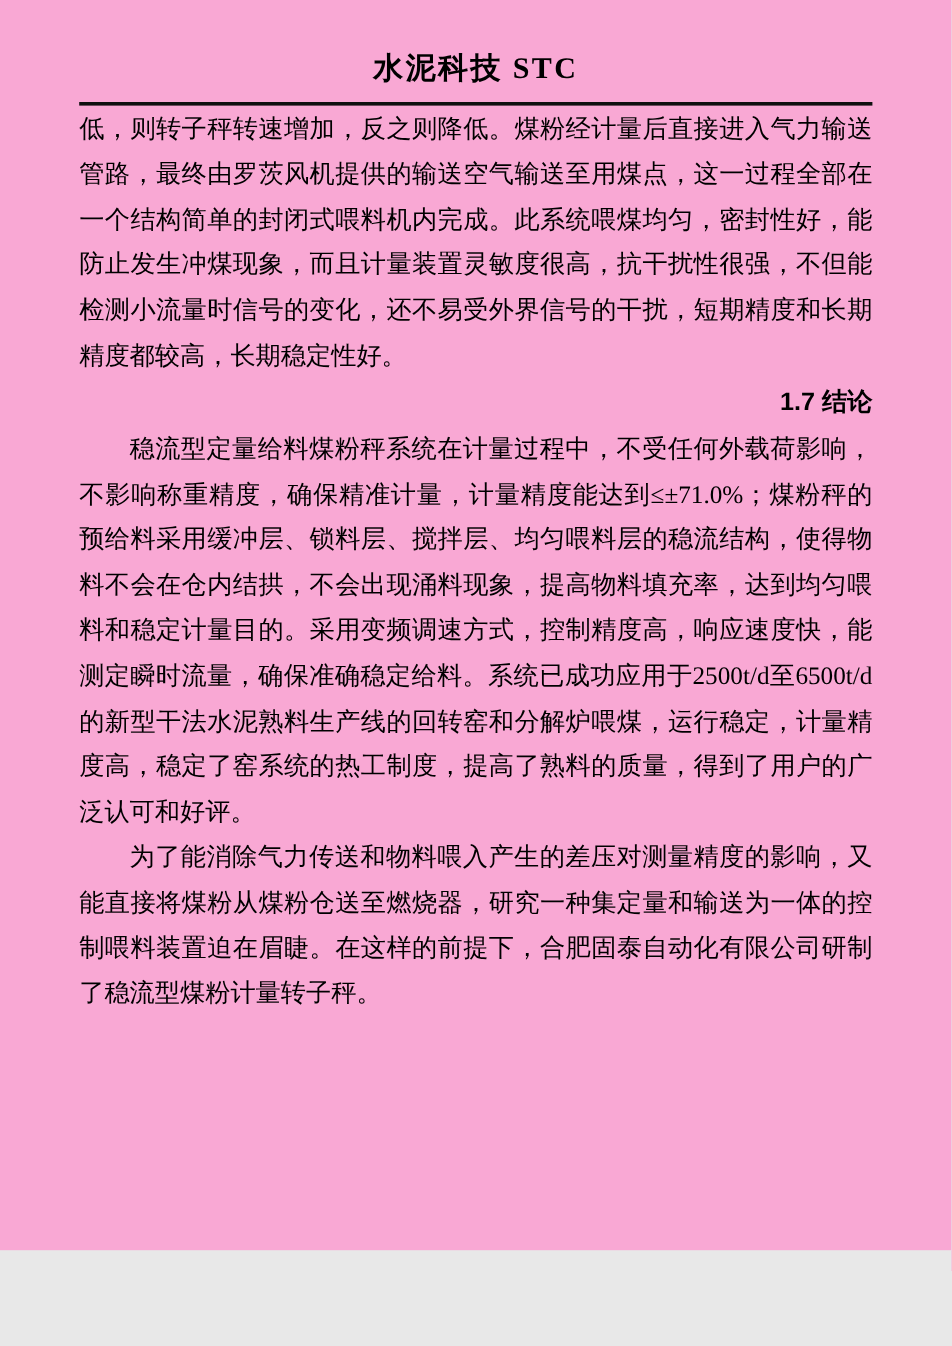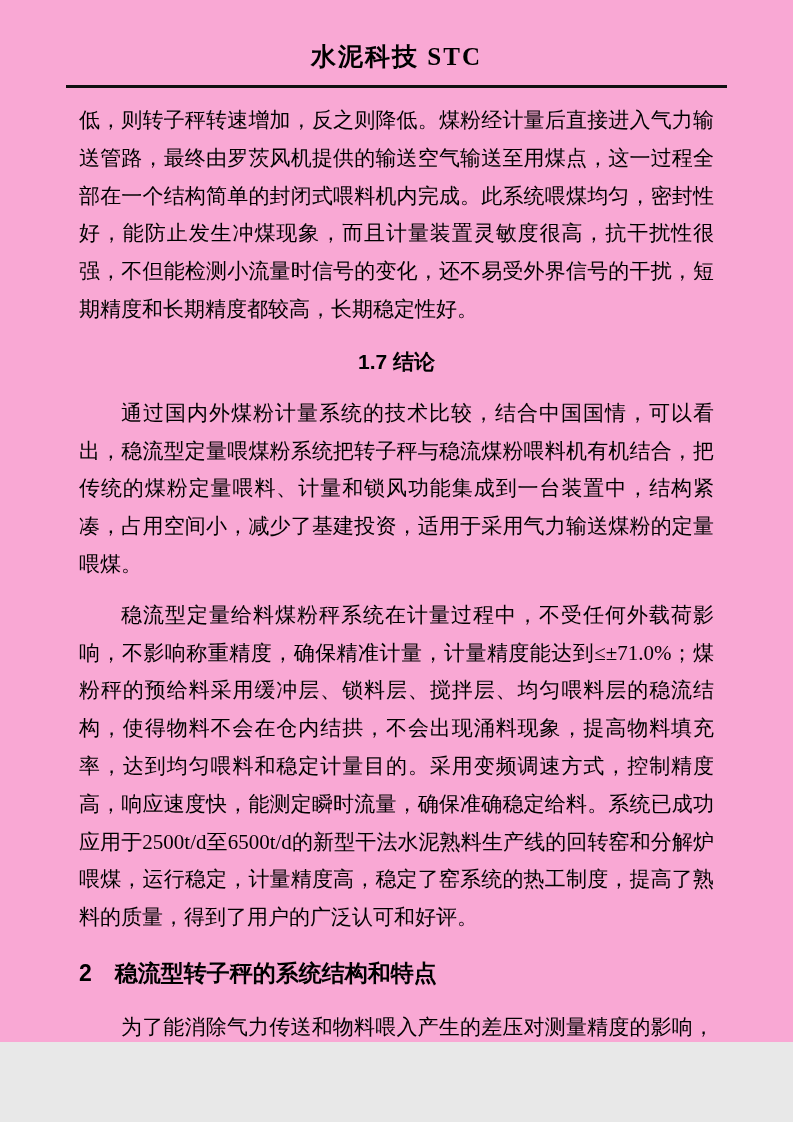--- a/index.html
+++ b/index.html
@@ -35,29 +35,29 @@
   .content {
     position: absolute;
     top: 89px;
     left: 66px;
     width: 661px;
     font-size: 21px;
     line-height: 37.8px;
     text-align: justify;
     text-justify: inter-ideograph;
   }
-  .content p { margin: 13px; }
+  .content p { margin: 0; }
   .indent { text-indent: 2em; }
   .section-heading-sub {
     margin: 0;
     font-family: "Liberation Sans", sans-serif;
     font-weight: bold;
     font-size: 21px;
     line-height: 40px;
-    text-align: center;
+    text-align: right;
   }
   .section-heading-main {
     margin: 0;
     font-family: "Liberation Sans", sans-serif;
     font-weight: bold;
     font-size: 23px;
     line-height: 46px;
     text-align: left;
   }
   .footer-rule {
@@ -93,25 +93,23 @@
   <div class="journal-title">水泥科技 STC</div>
 
   <div class="header-rule"></div>
 
   <div class="content">
 
     <p>低，则转子秤转速增加，反之则降低。煤粉经计量后直接进入气力输送管路，最终由罗茨风机提供的输送空气输送至用煤点，这一过程全部在一个结构简单的封闭式喂料机内完成。此系统喂煤均匀，密封性好，能防止发生冲煤现象，而且计量装置灵敏度很高，抗干扰性很强，不但能检测小流量时信号的变化，还不易受外界信号的干扰，短期精度和长期精度都较高，长期稳定性好。</p>
 
     <p class="section-heading-sub">1.7 结论</p>
 
-    <p class="indent">通过国内外煤粉计量系统的技术比较，结合中国国情，可以看出，稳流型定量喂煤粉系统把转子秤与稳流煤粉喂料机有机结合，把传统的煤粉定量喂料、计量和锁风功能集成到一台装置中，结构紧凑，占用空间小，减少了基建投资，适用于采用气力输送煤粉的定量喂煤。</p>
 
     <p class="indent">稳流型定量给料煤粉秤系统在计量过程中，不受任何外载荷影响，不影响称重精度，确保精准计量，计量精度能达到≤±71.0%；煤粉秤的预给料采用缓冲层、锁料层、搅拌层、均匀喂料层的稳流结构，使得物料不会在仓内结拱，不会出现涌料现象，提高物料填充率，达到均匀喂料和稳定计量目的。采用变频调速方式，控制精度高，响应速度快，能测定瞬时流量，确保准确稳定给料。系统已成功应用于2500t/d至6500t/d的新型干法水泥熟料生产线的回转窑和分解炉喂煤，运行稳定，计量精度高，稳定了窑系统的热工制度，提高了熟料的质量，得到了用户的广泛认可和好评。</p>
 
-    <p class="section-heading-main">2　稳流型转子秤的系统结构和特点</p>
 
 
     <p class="indent">为了能消除气力传送和物料喂入产生的差压对测量精度的影响，又能直接将煤粉从煤粉仓送至燃烧器，研究一种集定量和输送为一体的控制喂料装置迫在眉睫。在这样的前提下，合肥固泰自动化有限公司研制了稳流型煤粉计量转子秤。</p>
 
   </div>
 
   <div class="footer-rule"></div>
 
 
   <div class="footer-issue">2022.No.2</div>

